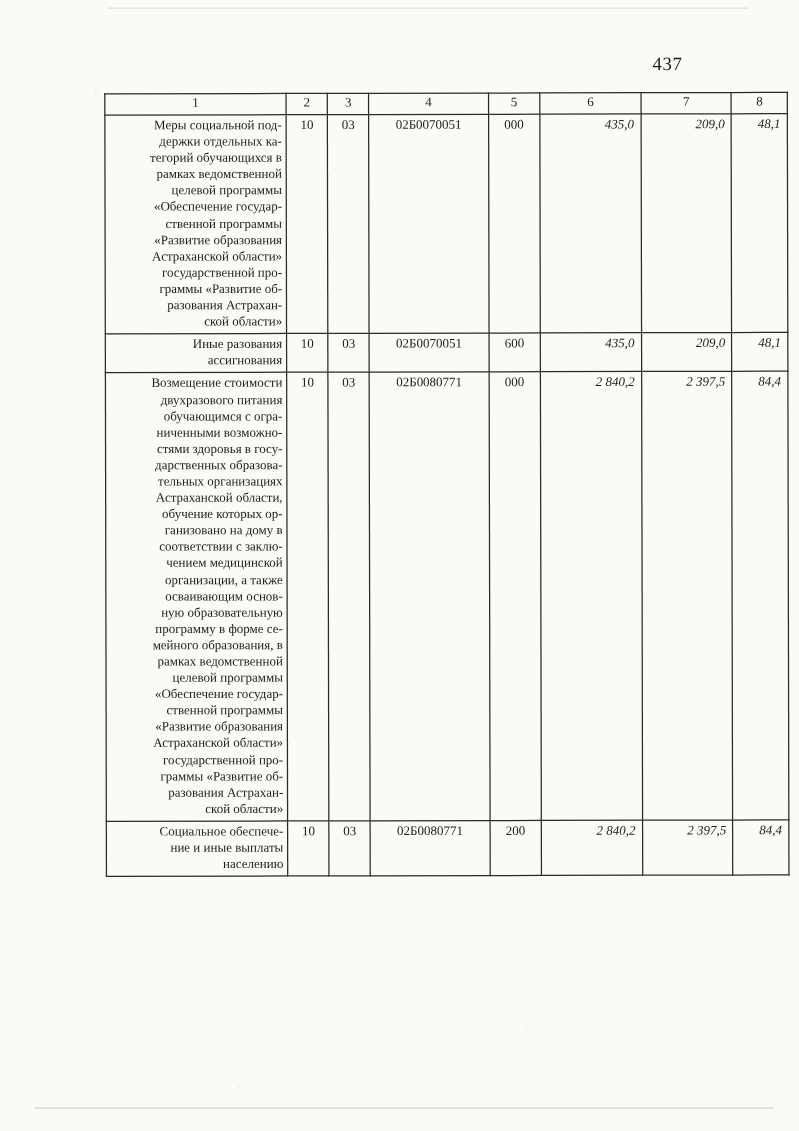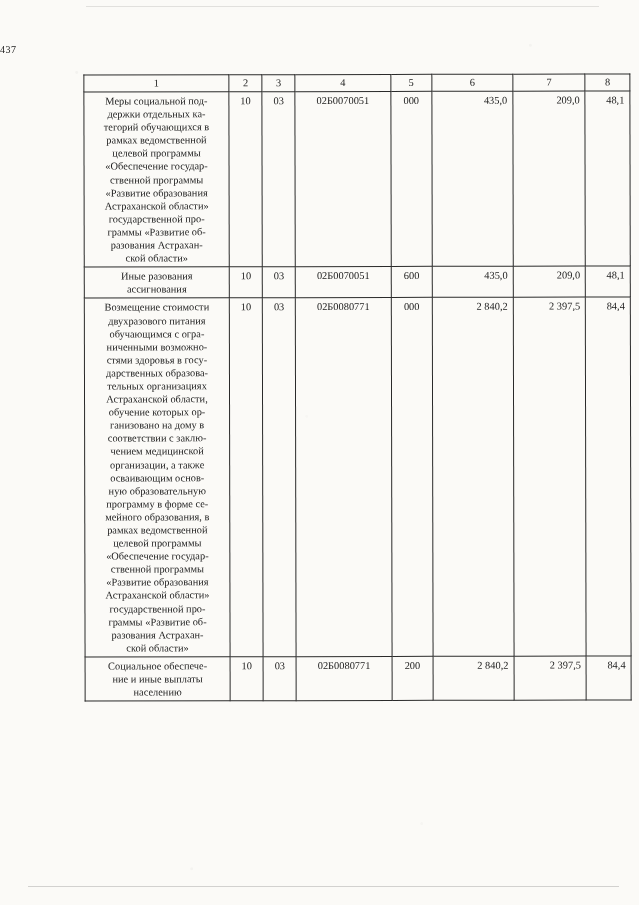--- a/index.html
+++ b/index.html
@@ -42,22 +42,22 @@
     right: 20px;
     bottom: 18px;
     height: 1px;
     background: rgba(0,0,0,0.16);
   }
   .page-number {
     position: absolute;
     top: 44px;
     left: 0;
     width: 546px;
-    text-align: left;
-    font-size: 10px;
+    text-align: right;
+    font-size: 15px;
     letter-spacing: 0.5px;
   }
   .table-wrap {
     position: absolute;
     left: 84px;
     top: 74px;
     width: 556px;
   }
   table.doc-table {
     border-collapse: collapse;
@@ -89,23 +89,24 @@
   .c-8      { width: 43px; }
 
   td.mid-center {
     text-align: center;
     vertical-align: middle;
   }
   td.mid-right {
     text-align: right;
     vertical-align: middle;
     padding-right: 5px !important;
+    font-style: italic;
   }
   .name-cell {
-    text-align: center;
+    text-align: right;
     hyphens: manual;
     word-break: normal;
   }
   .name-cell div {
     white-space: pre-line;
   }
   
   .table-wrap {
     transform: rotate(-0.12deg);
   }

